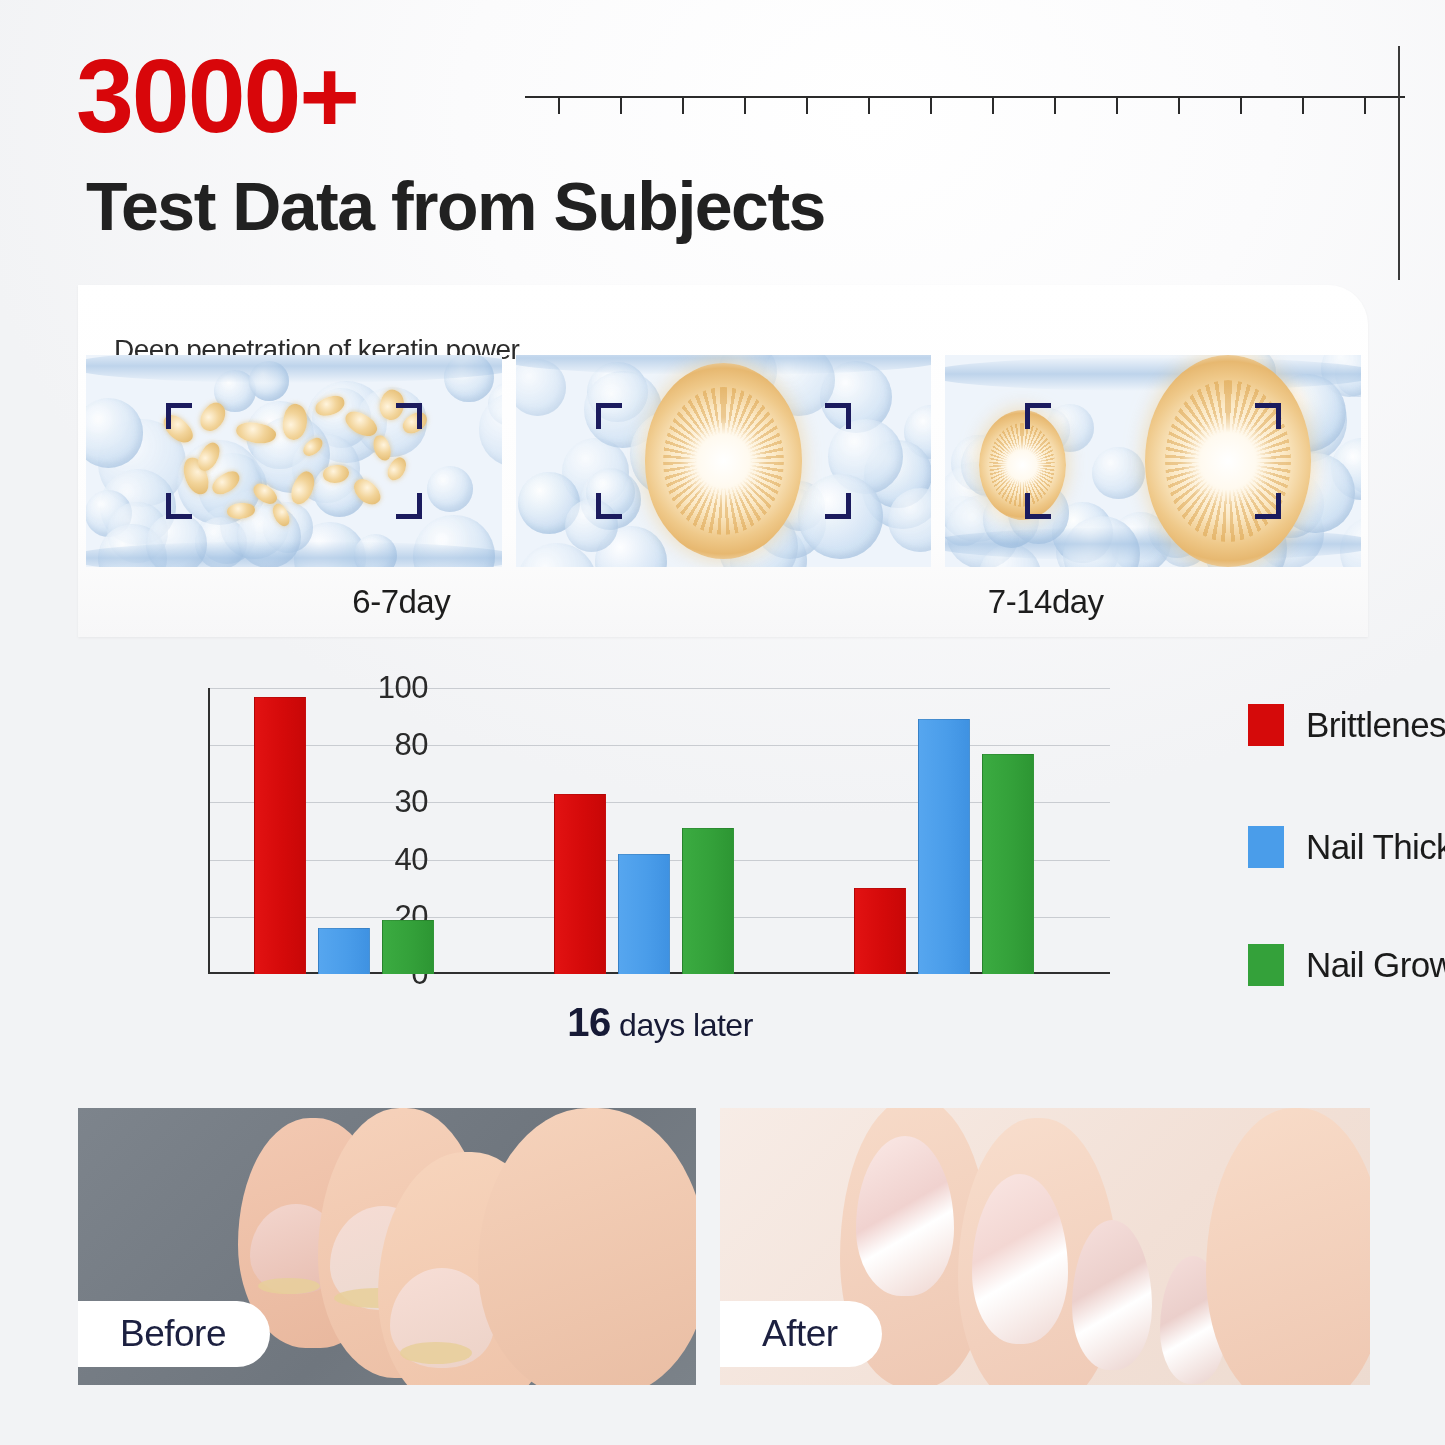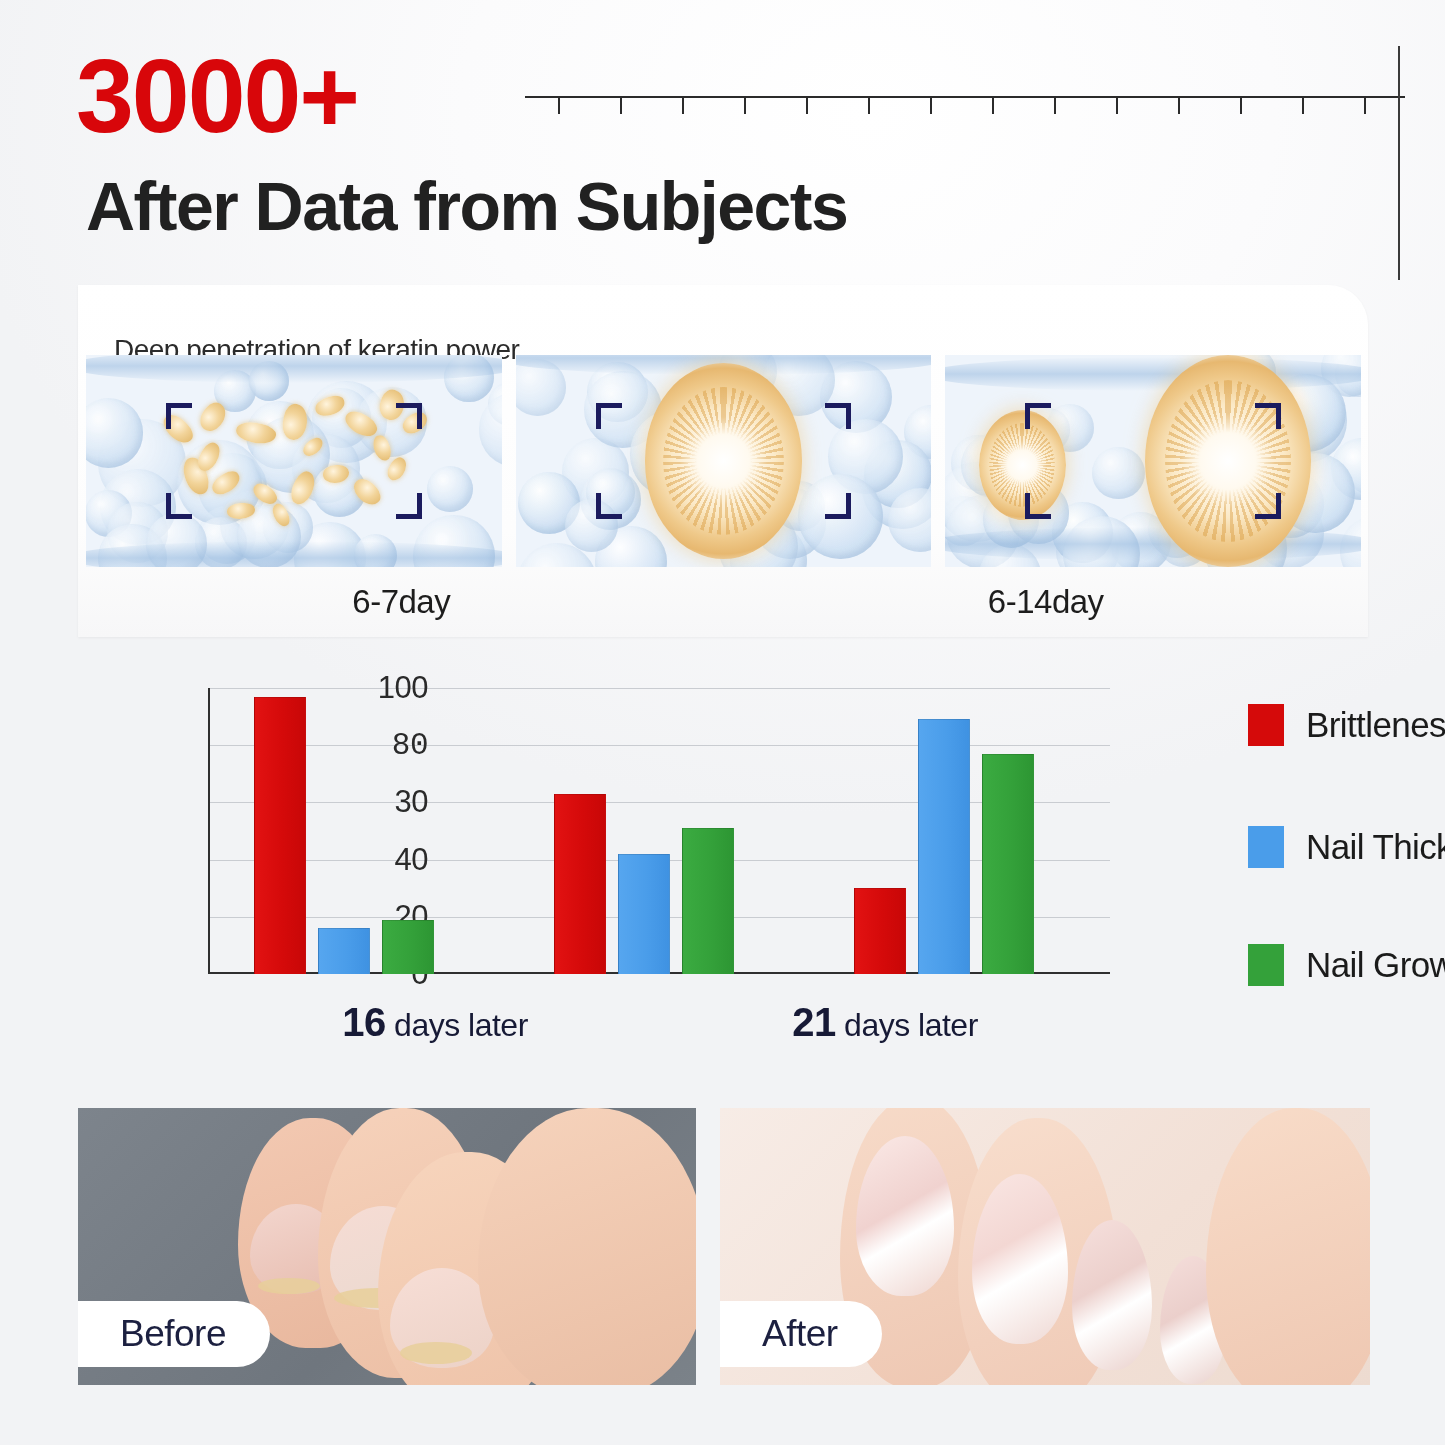--- a/index.html
+++ b/index.html
@@ -115,21 +115,21 @@
   .finger{ position:absolute; border-radius:48% 48% 45% 45%/ 55% 55% 45% 45%; }
   .nail{ position:absolute; border-radius:50% 50% 46% 46%/ 58% 58% 42% 42%; }
   .nail-dmg{ position:absolute; border-radius:50%; background:#e8cf9a; opacity:.85; }
 </style>
 </head>
 <body>
 
 <div id="stage">
 
   <div class="headline-num">3000+</div>
-  <div class="headline-sub">After Data from Subjects</div>
+  <div class="headline-sub">Test Data from Subjects</div>
 
   <div class="ruler">
     <div class="ruler-line"></div>
     <div id="ruler-ticks">
         <div class="ruler-tick" style="left: 33px;"></div>
         <div class="ruler-tick" style="left: 95px;"></div>
         <div class="ruler-tick" style="left: 157px;"></div>
         <div class="ruler-tick" style="left: 219px;"></div>
         <div class="ruler-tick" style="left: 281px;"></div>
         <div class="ruler-tick" style="left: 343px;"></div>
@@ -299,38 +299,38 @@
         </div>
         <div class="bracket b-tl"></div>
         <div class="bracket b-tr"></div>
         <div class="bracket b-bl"></div>
         <div class="bracket b-br"></div>
       </div>
     </div>
 
     <div class="panel-labels">
       <div class="panel-label">6-7day</div>
-      <div class="panel-label">6-14day</div>
+      <div class="panel-label">7-14day</div>
     </div>
   </div>
 
   <div class="chart-wrap">
     <div id="gridlines">
         <div class="gridline" style="top: 238.8px; left: 70px;"></div>
         <div class="gridline" style="top: 181.6px; left: 70px;"></div>
         <div class="gridline" style="top: 124.4px; left: 70px;"></div>
         <div class="gridline" style="top: 67.2px; left: 70px;"></div>
         <div class="gridline" style="top: 10px; left: 70px;"></div>
       </div>
     <div id="yticks">
         <div class="ytick" style="top: 296px;">0</div>
         <div class="ytick" style="top: 238.8px;">20</div>
         <div class="ytick" style="top: 181.6px;">40</div>
         <div class="ytick" style="top: 124.4px;">30</div>
-        <div class="ytick" style="top: 67.2px; font-family: Liberation Mono, monospace;">80</div>
+        <div class="ytick" style="top: 67.2px;">80</div>
         <div class="ytick" style="top: 10px;">100</div>
       </div>
     <div class="axis-y"></div>
     <div class="axis-x"></div>
     <div class="groups" id="bar-groups">
         <div class="group">
           <div class="bar red" title="Brittleness: 97" style="height: 277.42px;"></div>
           <div class="bar blue" title="Nail Thickness: 16" style="height: 45.76px;"></div>
           <div class="bar green" title="Nail Growth: 19" style="height: 54.34px;"></div>
         </div>
@@ -340,21 +340,20 @@
           <div class="bar green" title="Nail Growth: 51" style="height: 145.86px;"></div>
         </div>
         <div class="group">
           <div class="bar red" title="Brittleness: 30" style="height: 85.8px;"></div>
           <div class="bar blue" title="Nail Thickness: 89" style="height: 254.54px;"></div>
           <div class="bar green" title="Nail Growth: 77" style="height: 220.22px;"></div>
         </div>
       </div>
     <div class="xlabels" id="xlabels">
         <div class="xlabel"><span class="num">16</span><span class="rest"> days later</span></div>
-        <div class="xlabel"><span class="num">21</span><span class="rest"> days later</span></div>
       </div>
     <div class="legend" id="legend">
         <div class="legend-item i0">
           <div class="swatch" style="background: rgb(213, 10, 10);"></div>
           <div class="legend-label">Brittleness</div>
         </div>
         <div class="legend-item i1">
           <div class="swatch" style="background: rgb(74, 157, 234);"></div>
           <div class="legend-label">Nail Thickness</div>
         </div>

